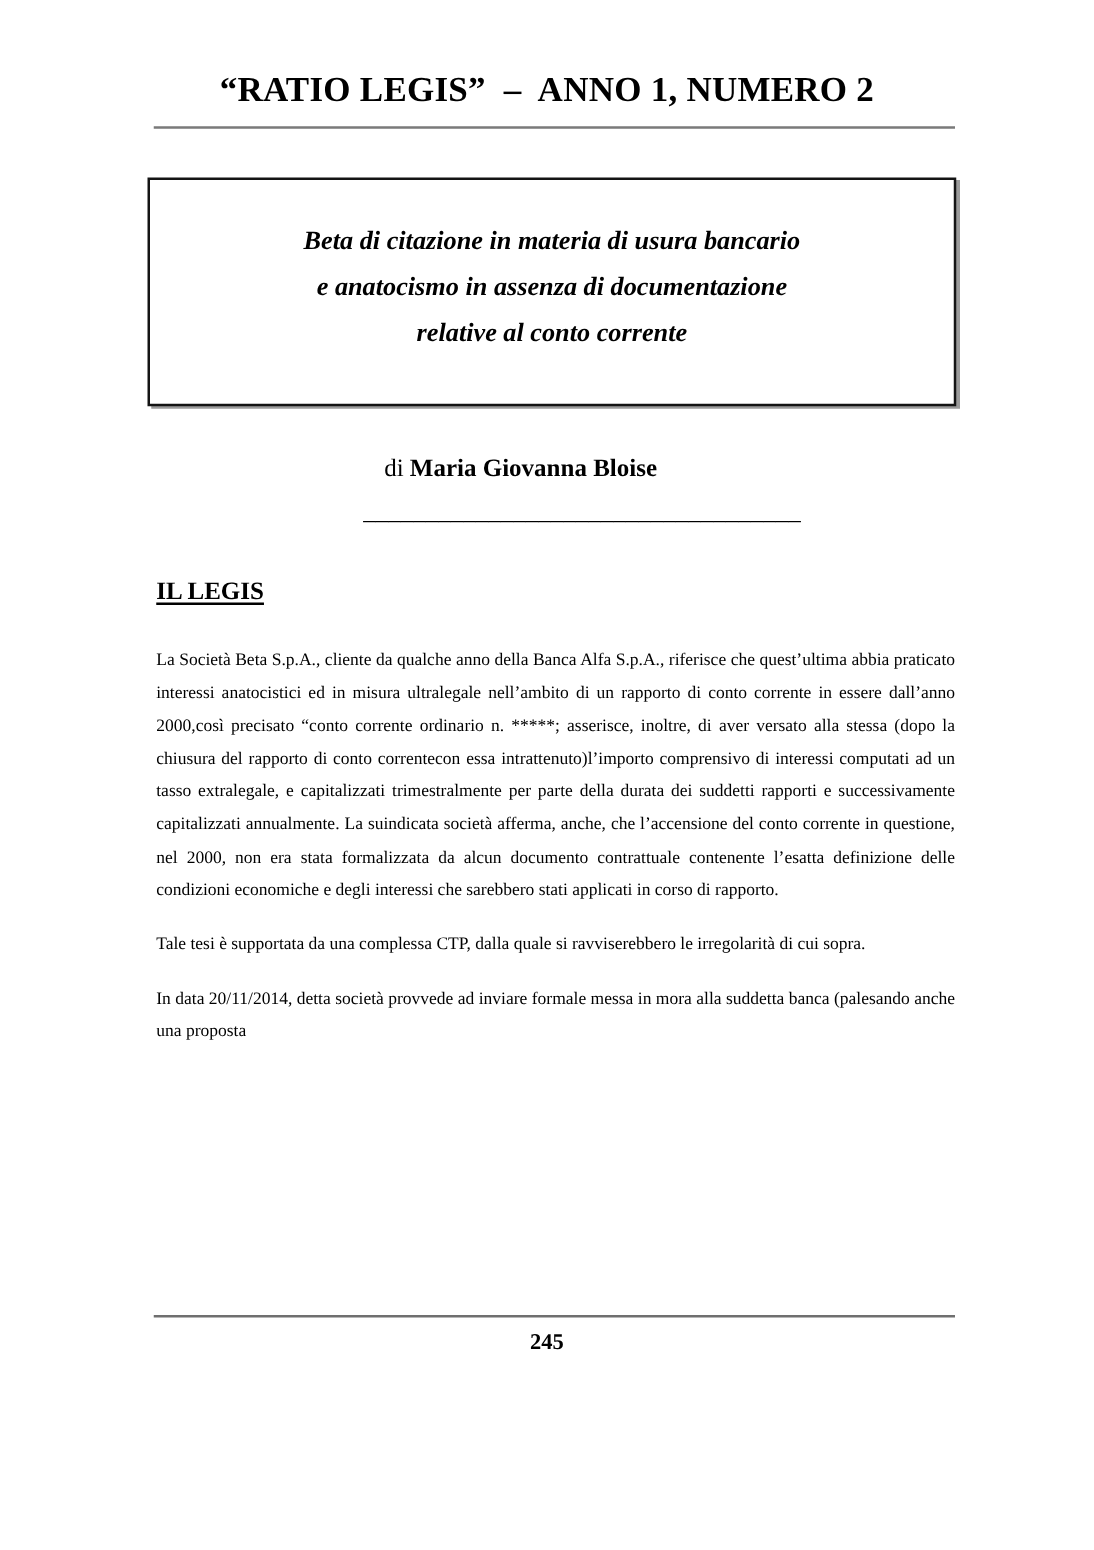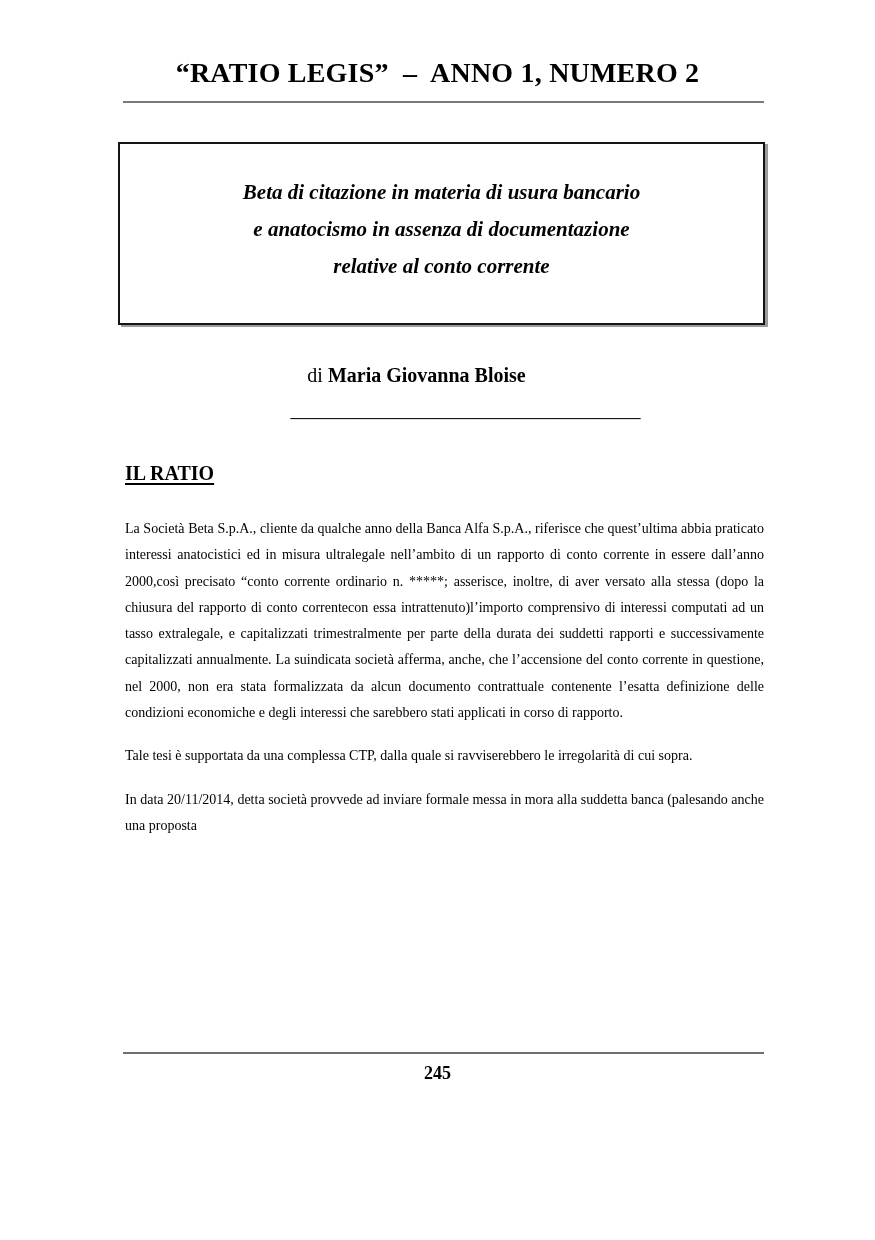--- a/index.html
+++ b/index.html
@@ -138,21 +138,21 @@
   <section class="title-box">
     <div class="title-line">Beta di citazione in materia di usura bancario</div>
     <div class="title-line">e anatocismo in assenza di documentazione</div>
     <div class="title-line">relative al conto corrente</div>
   </section>
 
   <div class="byline"><span>di </span><span class="author">Maria Giovanna Bloise</span></div>
 
   <div class="byline-rule">___________________________________</div>
 
-  <h2 class="section-heading">IL RATIO</h2>
+  <h2 class="section-heading">IL LEGIS</h2>
 
   <div class="article-body">
     <p>La Società Beta S.p.A., cliente da qualche anno della Banca Alfa S.p.A., riferisce che quest’ultima abbia praticato interessi anatocistici ed in misura ultralegale nell’ambito di un rapporto di conto corrente in essere dall’anno 2000,così precisato “conto corrente ordinario n. *****; asserisce, inoltre, di aver versato alla stessa (dopo la chiusura del rapporto di conto correntecon essa intrattenuto)l’importo comprensivo di interessi computati ad un tasso extralegale, e capitalizzati trimestralmente per parte della durata dei suddetti rapporti e successivamente capitalizzati annualmente. La suindicata società afferma, anche, che l’accensione del conto corrente in questione, nel 2000, non era stata formalizzata da alcun documento contrattuale contenente l’esatta definizione delle condizioni economiche e degli interessi che sarebbero stati applicati in corso di rapporto.</p>
     <p>Tale tesi è supportata da una complessa CTP, dalla quale si ravviserebbero le irregolarità di cui sopra.</p>
     <p>In data 20/11/2014, detta società provvede ad inviare formale messa in mora alla suddetta banca (palesando anche una proposta</p>
   </div>
 
   <div class="footer-rule"></div>
   <div class="page-number">245</div>
 

